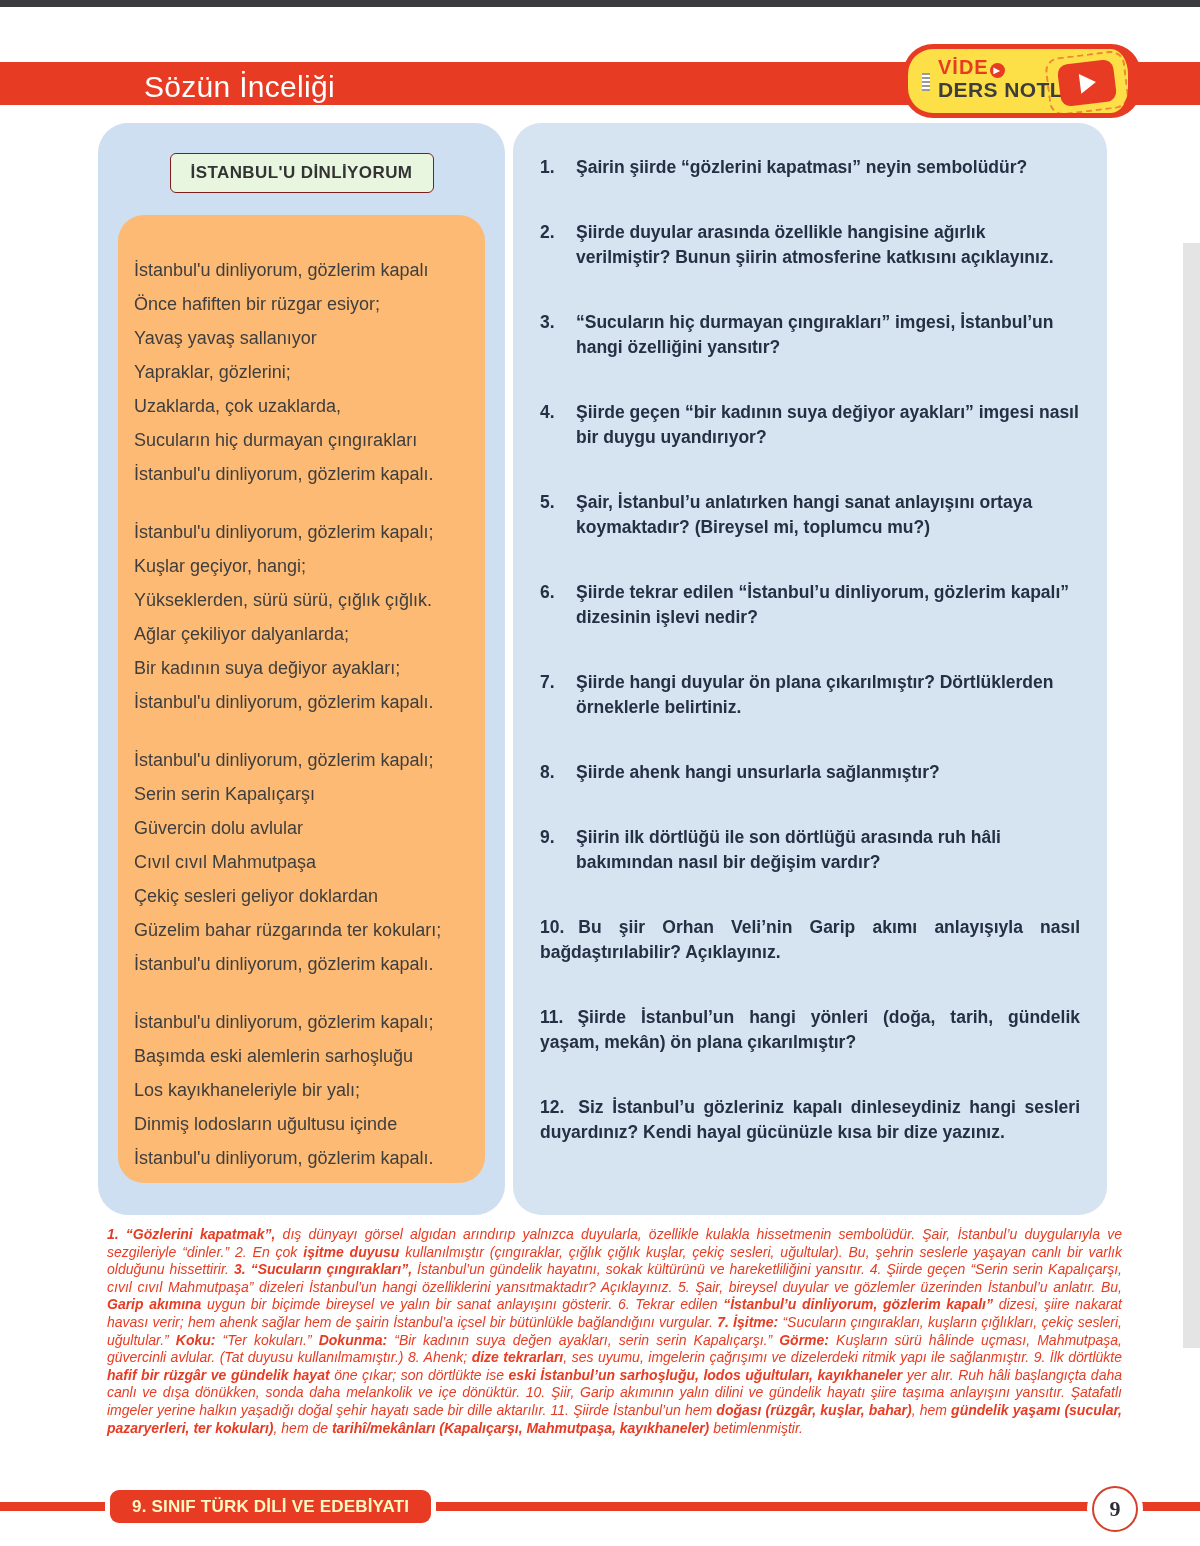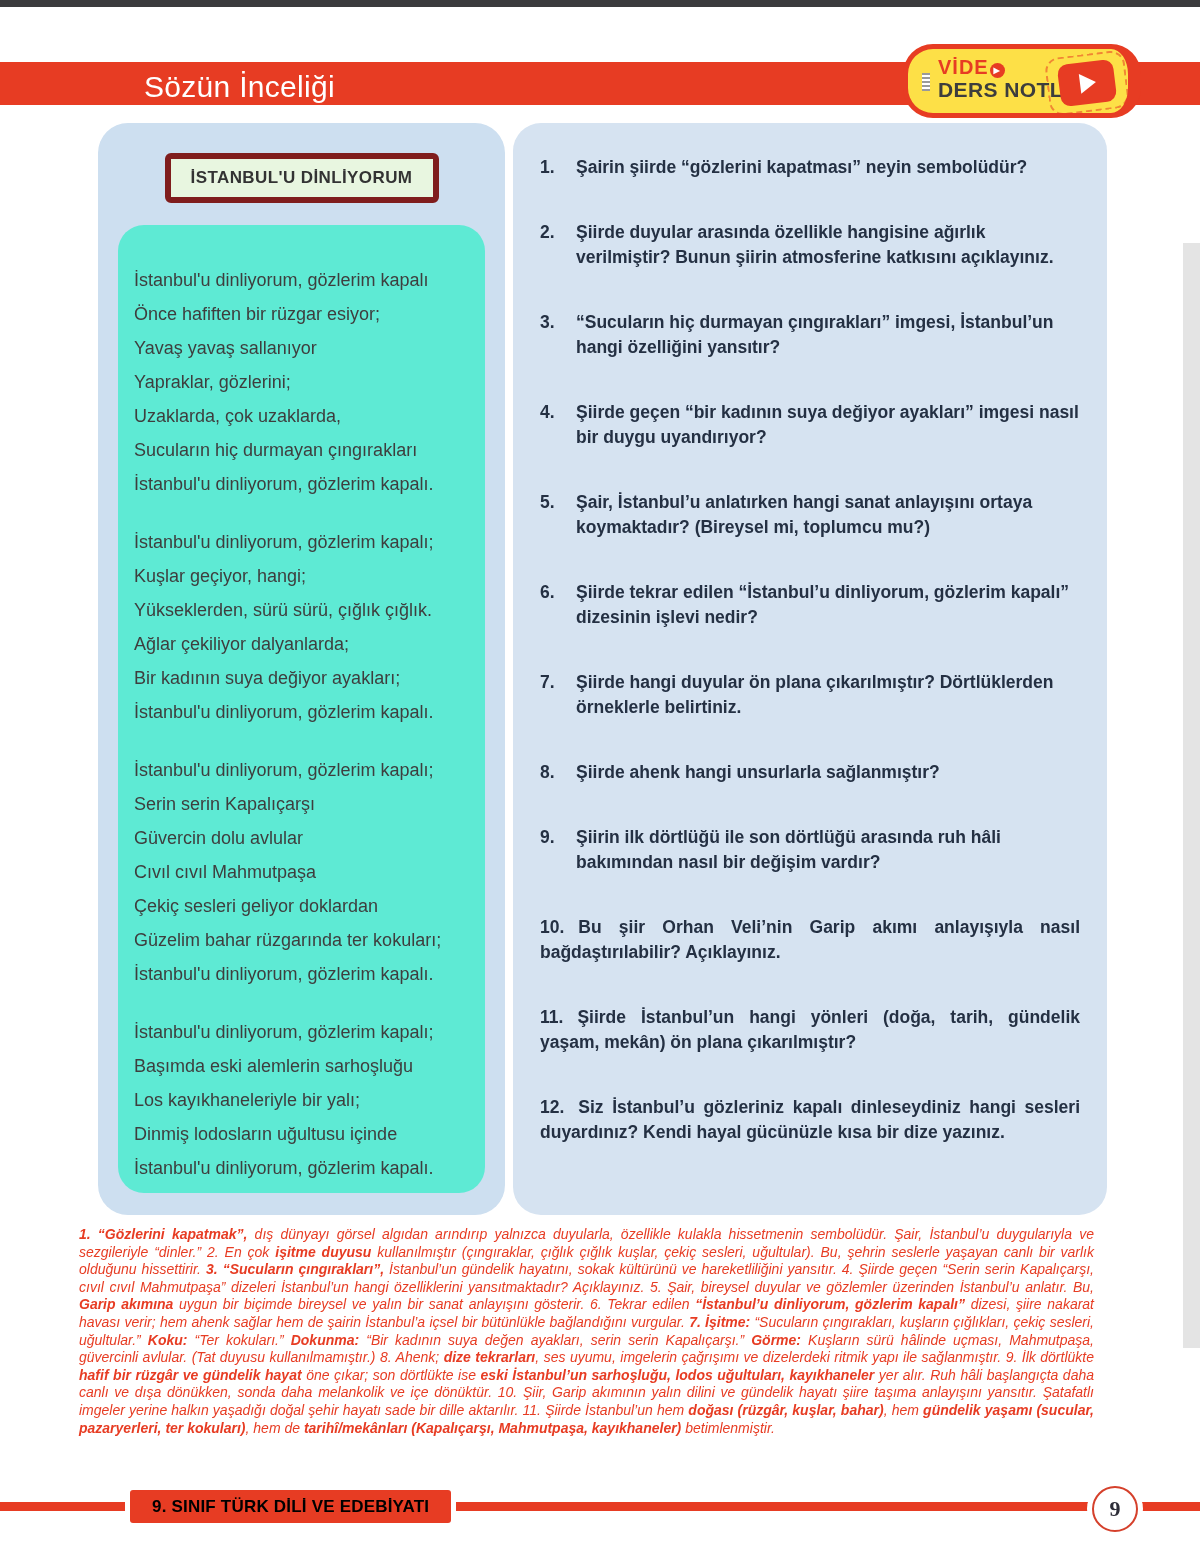--- a/index.html
+++ b/index.html
@@ -27,49 +27,49 @@
   .yt-icon{position:absolute;right:13px;top:13px;width:56px;height:42px;background:#e73c23;
     border-radius:10px;transform:rotate(-7deg);}
   .yt-icon::after{content:"";position:absolute;left:21px;top:11px;width:0;height:0;
     border-left:16px solid #ffffff;border-top:10px solid transparent;border-bottom:10px solid transparent;}
   .yt-icon::before{content:"";position:absolute;left:-12px;top:-8px;right:-12px;bottom:-8px;
     border:2px dashed rgba(231,60,35,.55);border-radius:14px;}
 
   
   .poem-panel{position:absolute;left:98px;top:123px;width:407px;height:1092px;
     background:#cddff0;border-radius:30px;}
-  .poem-title-box{width:262px;margin:30px auto 0;background:#e8f6e0;border:6px solid #7f1d1d;
+  .poem-title-box{width:262px;margin:30px auto 0;background:#e8f6e0;border:1px solid #7f1d1d;
     border-radius:6px;text-align:center;padding:9px 0;font-weight:bold;font-size:17px;
     color:#333333;letter-spacing:.4px;}
-  .poem-box{margin:22px auto 0;width:367px;height:968px;background:#5eead4;border-radius:26px;
+  .poem-box{margin:22px auto 0;width:367px;height:968px;background:#fdba74;border-radius:26px;
     padding:38px 6px 0 16px;box-sizing:border-box;overflow:hidden;}
   .poem-line{font-size:18px;color:#3e3e3e;line-height:34px;white-space:nowrap;}
   .stanza:not(:last-child){margin-bottom:24px;}
 
   
   .questions-panel{position:absolute;left:513px;top:123px;width:594px;height:1092px;
     background:#d6e3f1;border-radius:28px;box-sizing:border-box;overflow:hidden;}
   .question-list{padding:32px 27px 0 27px;}
   .q{margin-bottom:40px;color:#243043;font-weight:bold;font-size:17.5px;line-height:25px;}
   .q.hang{display:flex;}
   .q.hang .q-num{flex:none;width:36px;}
   .q.hang .q-text{flex:1;}
   .q.flow{text-align:justify;}
   .q.flow .q-num{margin-right:14px;}
 
   
-  .answers{position:absolute;left:79px;top:1226px;width:1015px;color:#e73c23;
+  .answers{position:absolute;left:107px;top:1226px;width:1015px;color:#e73c23;
     font-size:14px;line-height:17.6px;font-style:italic;text-align:justify;}
   .answers .ab{font-weight:bold;}
 
   
   .footer-line{position:absolute;left:0;top:1502px;width:1200px;height:9px;background:#e73c23;}
   .footer-badge{position:absolute;left:110px;top:1490px;height:33px;background:#e73c23;
-    border-radius:3px;color:#000000;font-weight:bold;font-size:17px;line-height:33px;
-    padding:0 22px;box-shadow:0 0 0 5px #ffffff;z-index:2;letter-spacing:.2px;margin-left:20px;}
+    border-radius:9px;color:#fef9c3;font-weight:bold;font-size:17px;line-height:33px;
+    padding:0 22px;box-shadow:0 0 0 5px #ffffff;z-index:2;letter-spacing:.2px;}
   .page-circle{position:absolute;left:1092px;top:1486px;width:42px;height:42px;background:#ffffff;
     border:2px solid #d5402b;border-radius:50%;text-align:center;line-height:42px;
     font-family:"Liberation Serif", serif;font-weight:bold;font-size:22px;color:#2d2d38;
     box-shadow:0 0 0 5px #ffffff;z-index:2;}
 </style>
 </head>
 <body>
 
 <div class="top-strip"></div>
 <div class="right-strip"></div>

